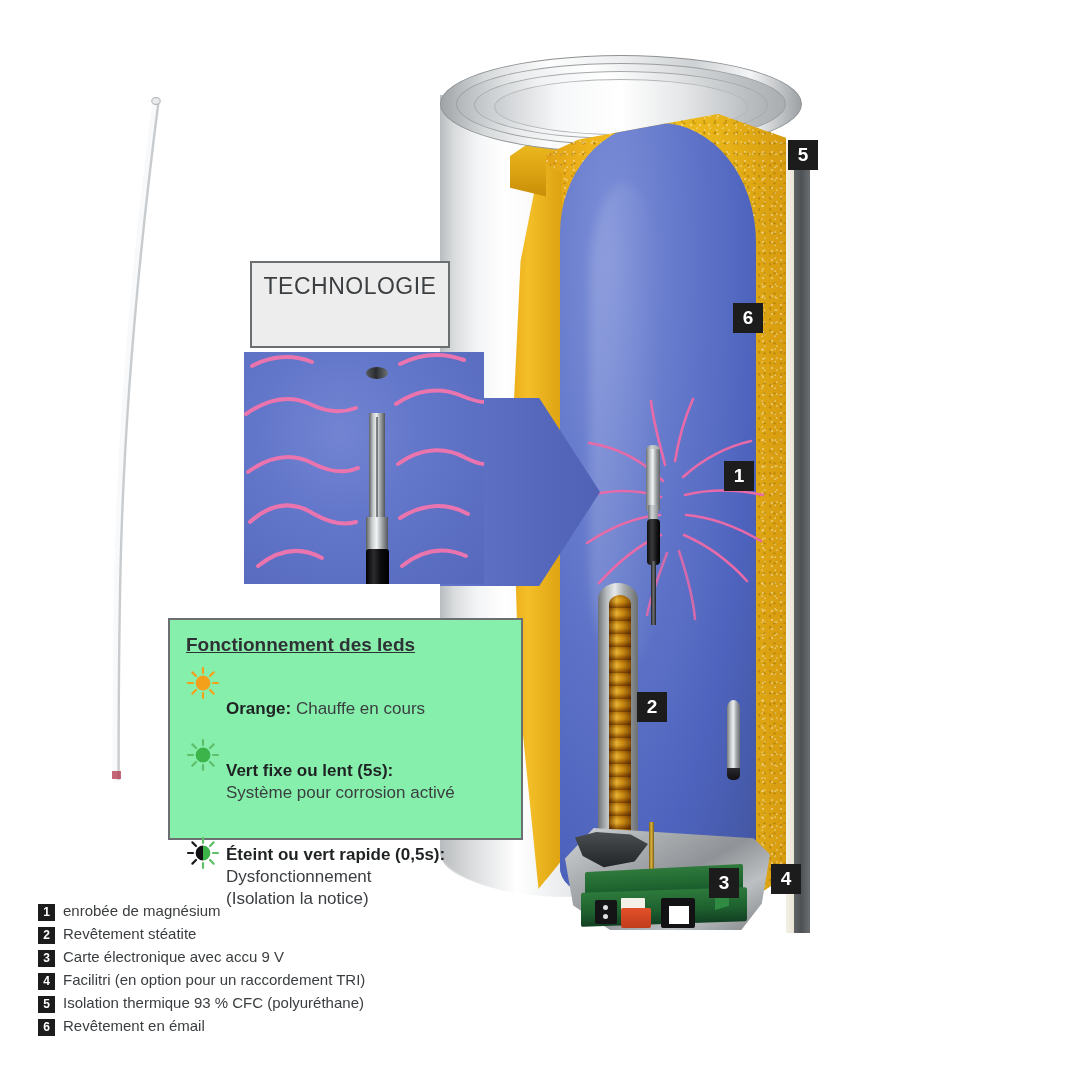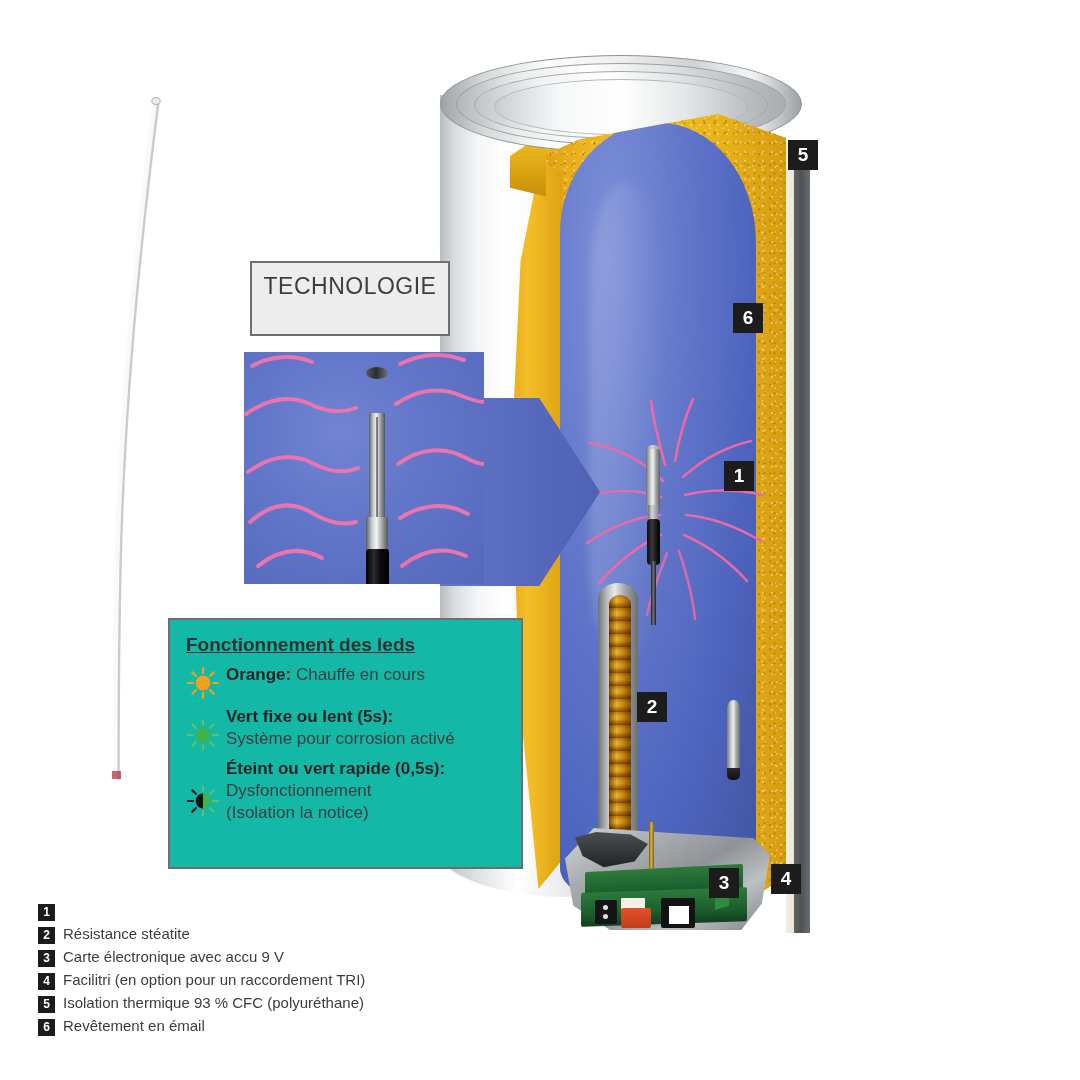--- a/index.html
+++ b/index.html
@@ -348,21 +348,21 @@
     font-size: 19px;
     line-height: 30px;
     text-align: center;
     letter-spacing: 0px;
   }
 
   
   .tech-box {
     position: absolute;
     left: 250px; top: 261px;
-    width: 200px; height: 75px;
+    width: 200px; height: 87px;
     background: #ededed;
     border: 2px solid #6b6f72;
     color: #3c3f41;
     font-size: 23px;
     line-height: 31px;
     letter-spacing: .5px;
     text-align: center;
     padding-top: 8px;
     box-sizing: border-box;
   }
@@ -420,22 +420,22 @@
     left: 440px; top: 398px;
     width: 160px; height: 188px;
     background: linear-gradient(to right, #6376c9 0%, #5568bb 60%, #4f62b6 100%);
     clip-path: polygon(0% 0%, 62% 0%, 100% 50%, 62% 100%, 0% 100%);
   }
 
   
   .led-box {
     position: absolute;
     left: 168px; top: 618px;
-    width: 355px; height: 251px;
-    background: #14b8a6;
+    width: 355px; height: 222px;
+    background: #86efac;
     border: 2px solid #6b6f72;
     box-sizing: border-box;
     padding: 14px 16px 0 16px;
   }
   .led-title {
     font-size: 19px;
     font-weight: bold;
     color: #2f3234;
     text-decoration: underline;
     margin-bottom: 8px;
@@ -449,20 +449,21 @@
     flex: 0 0 34px;
     width: 34px; height: 34px;
     margin-right: 6px;
     margin-top: 2px;
   }
   .led-icon svg { display: block; }
   .led-text {
     font-size: 17px;
     line-height: 22px;
     color: #3b3e40;
+    margin-top: 34px;
   }
   .led-text .lead {
     font-weight: bold;
     color: #1f2223;
   }
   .led-row.r2 .led-icon { margin-top: 12px; }
   .led-row.r3 .led-icon { margin-top: 26px; }
 
   
   .legend {
@@ -697,26 +698,27 @@
         <div>(Isolation la notice)</div>
       </div>
     </div>
   </div>
 
   <div class="legend">
 
     <div class="legend-item">
       <div class="legend-num">1</div>
       <div class="legend-text">
+        <div>enrobée de magnésium</div>
       </div>
     </div>
 
     <div class="legend-item">
       <div class="legend-num">2</div>
-      <div class="legend-text">Résistance stéatite</div>
+      <div class="legend-text">Revêtement stéatite</div>
     </div>
 
     <div class="legend-item">
       <div class="legend-num">3</div>
       <div class="legend-text">Carte électronique avec accu 9 V</div>
     </div>
 
     <div class="legend-item">
       <div class="legend-num">4</div>
       <div class="legend-text">Facilitri (en option pour un raccordement TRI)</div>

